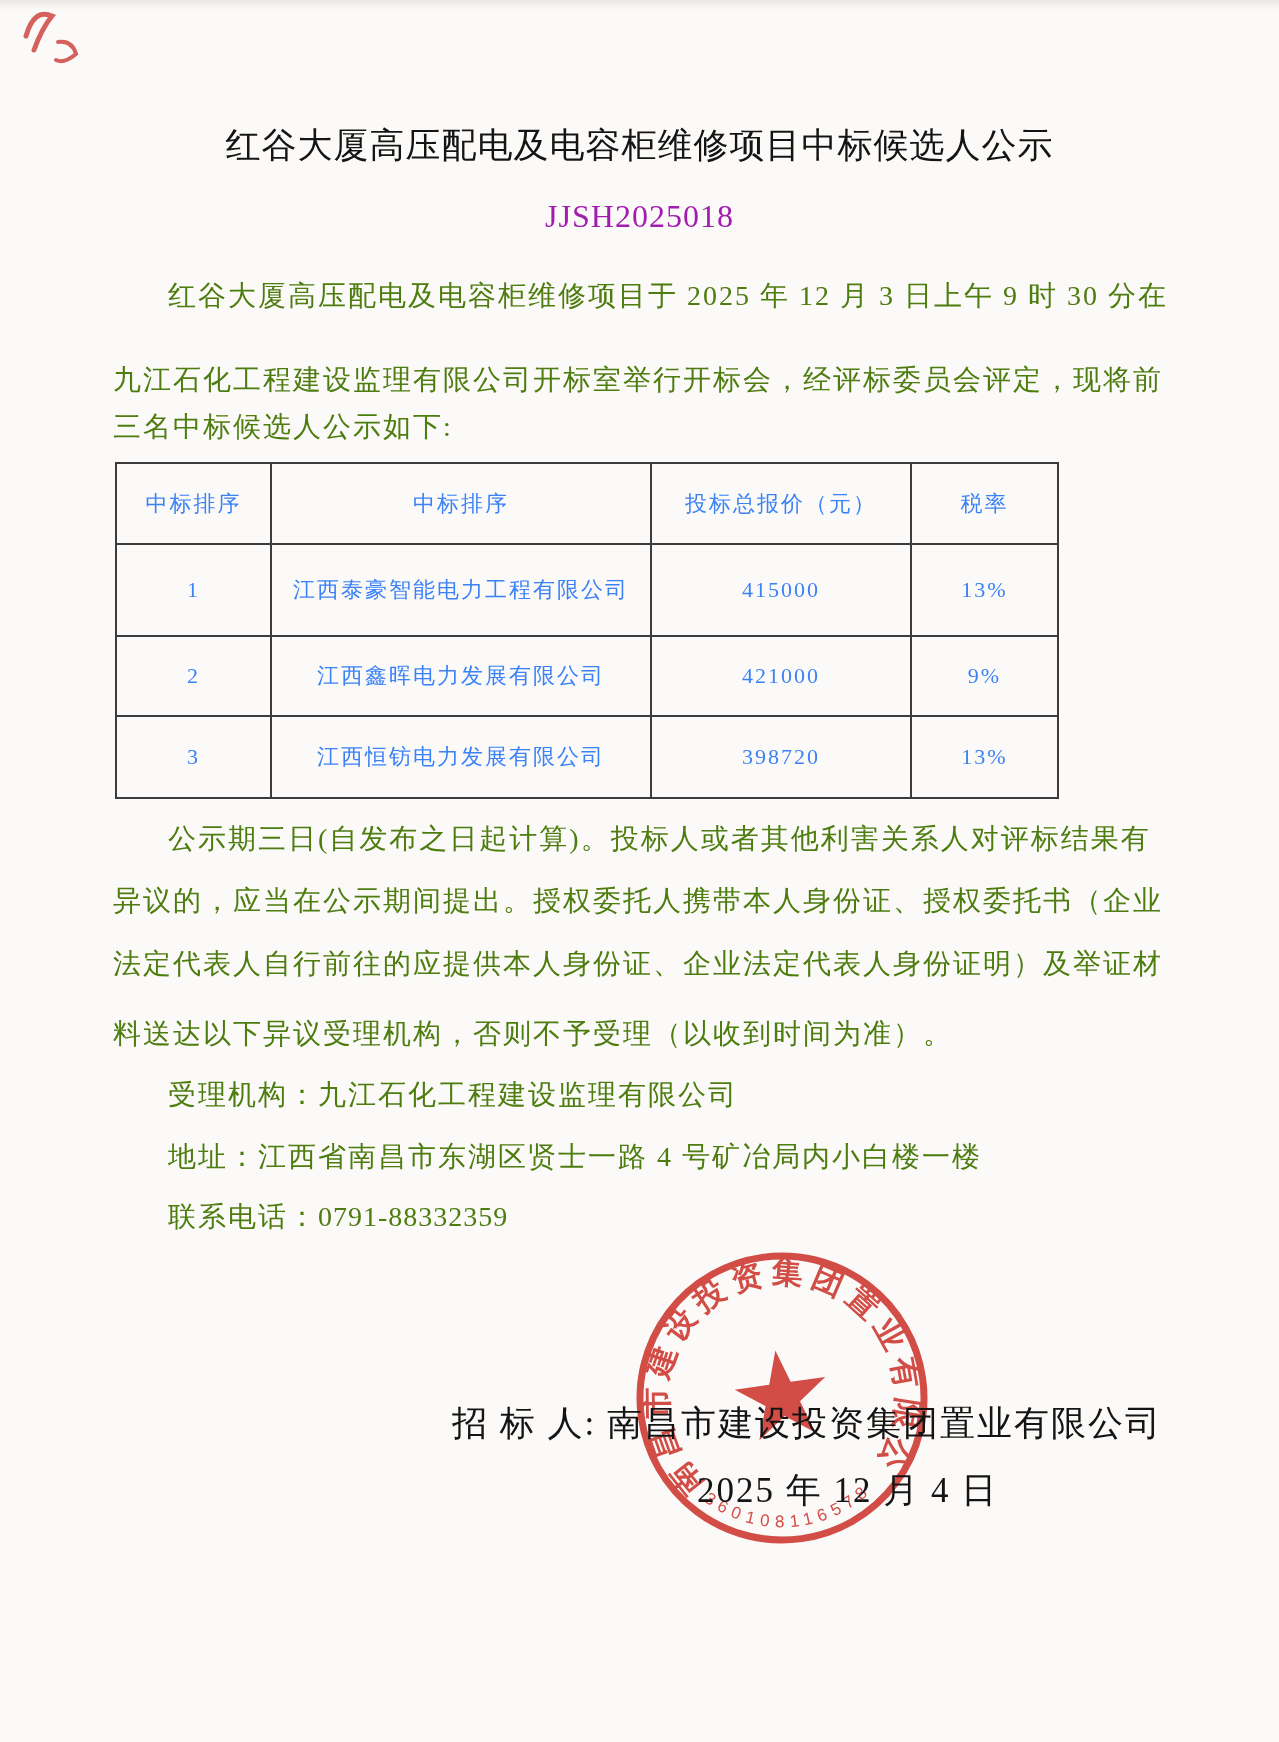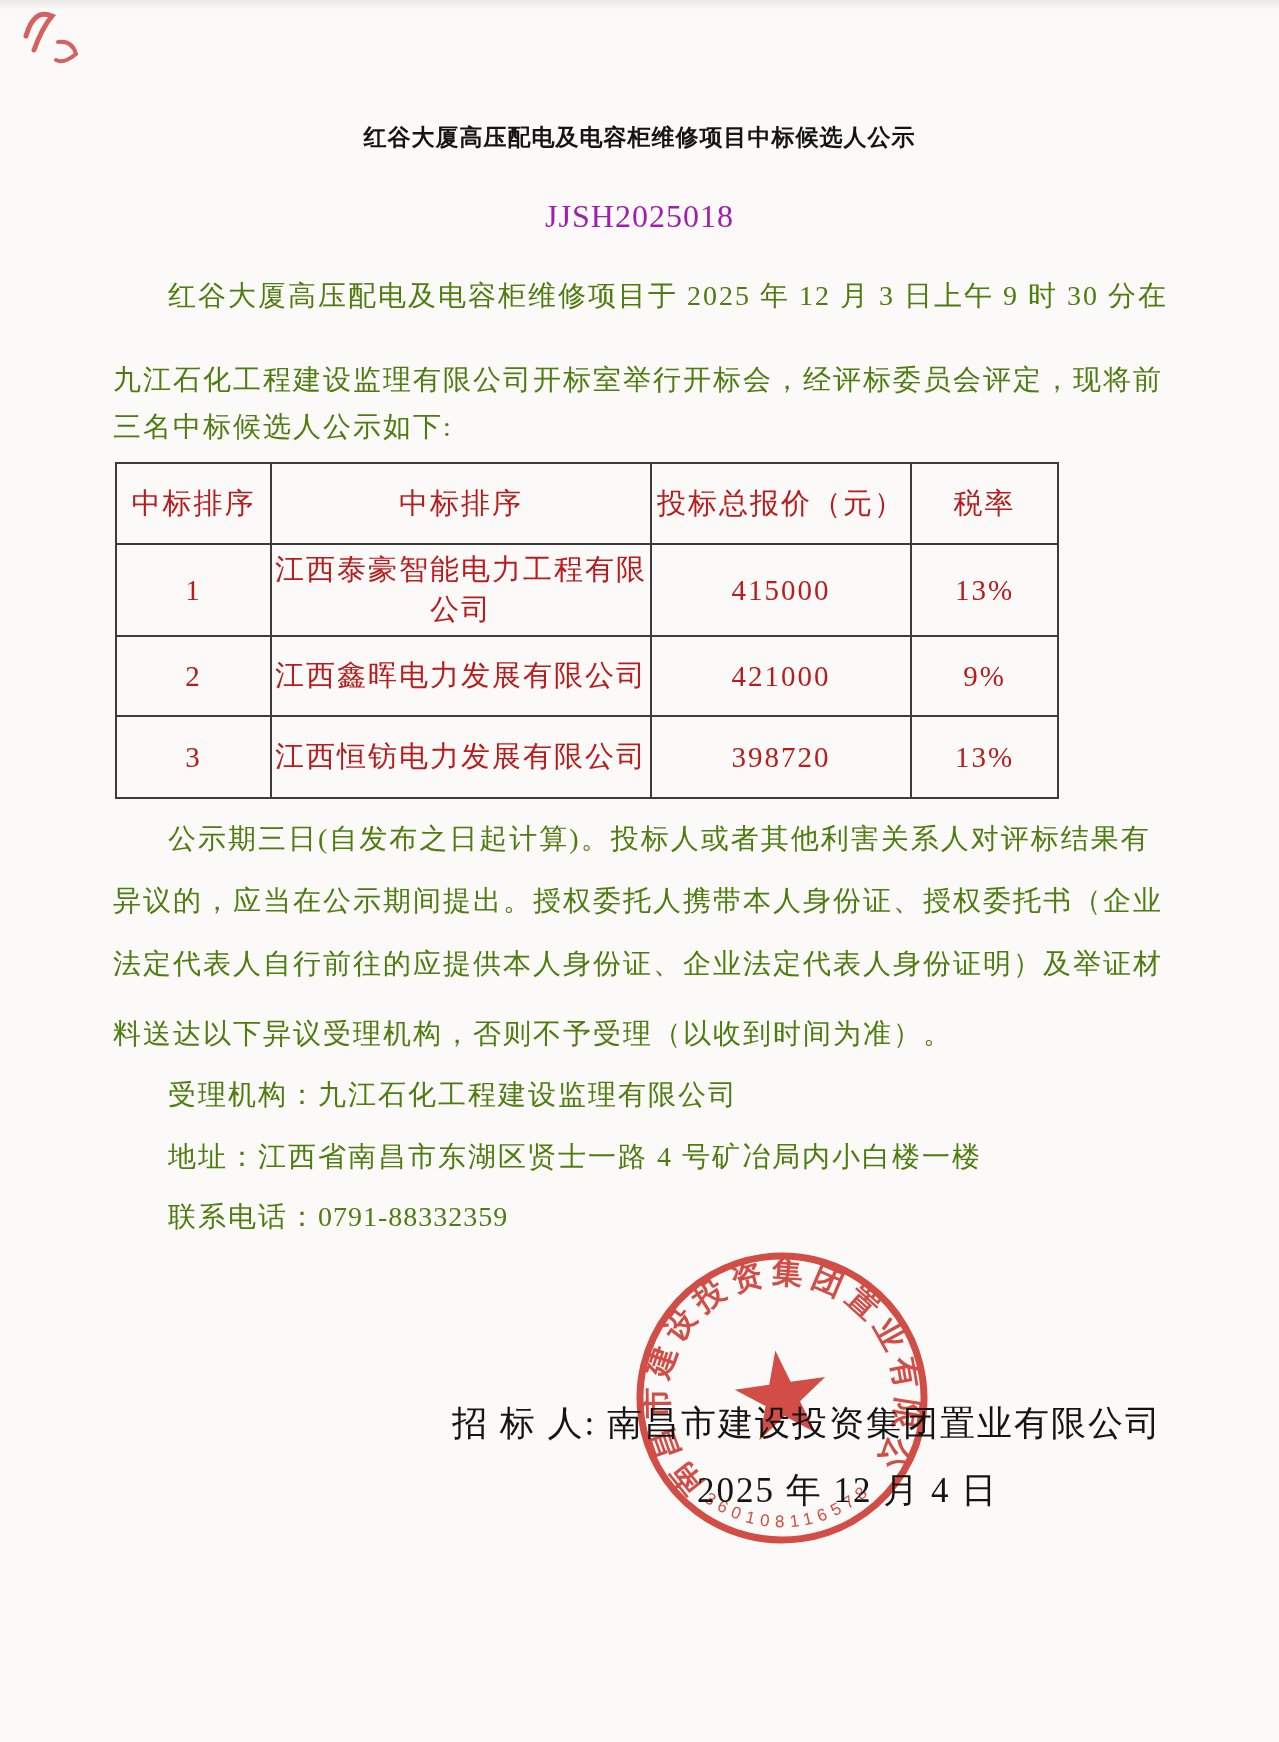--- a/index.html
+++ b/index.html
@@ -9,35 +9,35 @@
     font-family:"Liberation Serif","DejaVu Serif",serif;
     color:#1c1c1c; overflow:hidden;
   }
   .page::before{ 
     content:""; position:absolute; left:0; top:0; width:100%; height:10px;
     background:linear-gradient(#d9d7d4, rgba(251,250,248,0)); opacity:.5;
   }
   .doc-title{
     position:absolute; top:122px; left:0; width:100%;
     text-align:center; font-family:"Liberation Sans","DejaVu Sans",sans-serif;
-    font-size:23px; font-weight:bold; letter-spacing:1px; color:#141414;
+    font-size:35px; font-weight:normal; letter-spacing:1px; color:#141414;
   }
   .doc-subtitle{
     position:absolute; top:198px; left:0; width:100%;
     text-align:center; font-size:32px; letter-spacing:1px; color:#a21caf;
   }
   .line{
     position:absolute; font-size:28px; letter-spacing:2px;
     white-space:nowrap; color:#4d7c0f;
   }
   .indent{ left:168px; } .flush{ left:113px; }
   .bid-table{
     position:absolute; left:115px; top:462px; width:942px;
     border-collapse:collapse; table-layout:fixed;
-    font-size:29px; color:#b91c1c; text-align:center;
+    font-size:22px; color:#3b82f6; text-align:center;
   }
   .bid-table td, .bid-table th{
     border:2px solid #3c3c3c; font-weight:normal;
     letter-spacing:2px; vertical-align:middle; padding:0;
   }
   .footer-line{ position:absolute; font-size:35px; letter-spacing:2px; white-space:nowrap; color:#141414; }
   .stamp{
     position:absolute; left:612px; top:1228px; width:340px; height:340px;
     transform:rotate(-8deg); opacity:.9; mix-blend-mode:multiply;
   }

